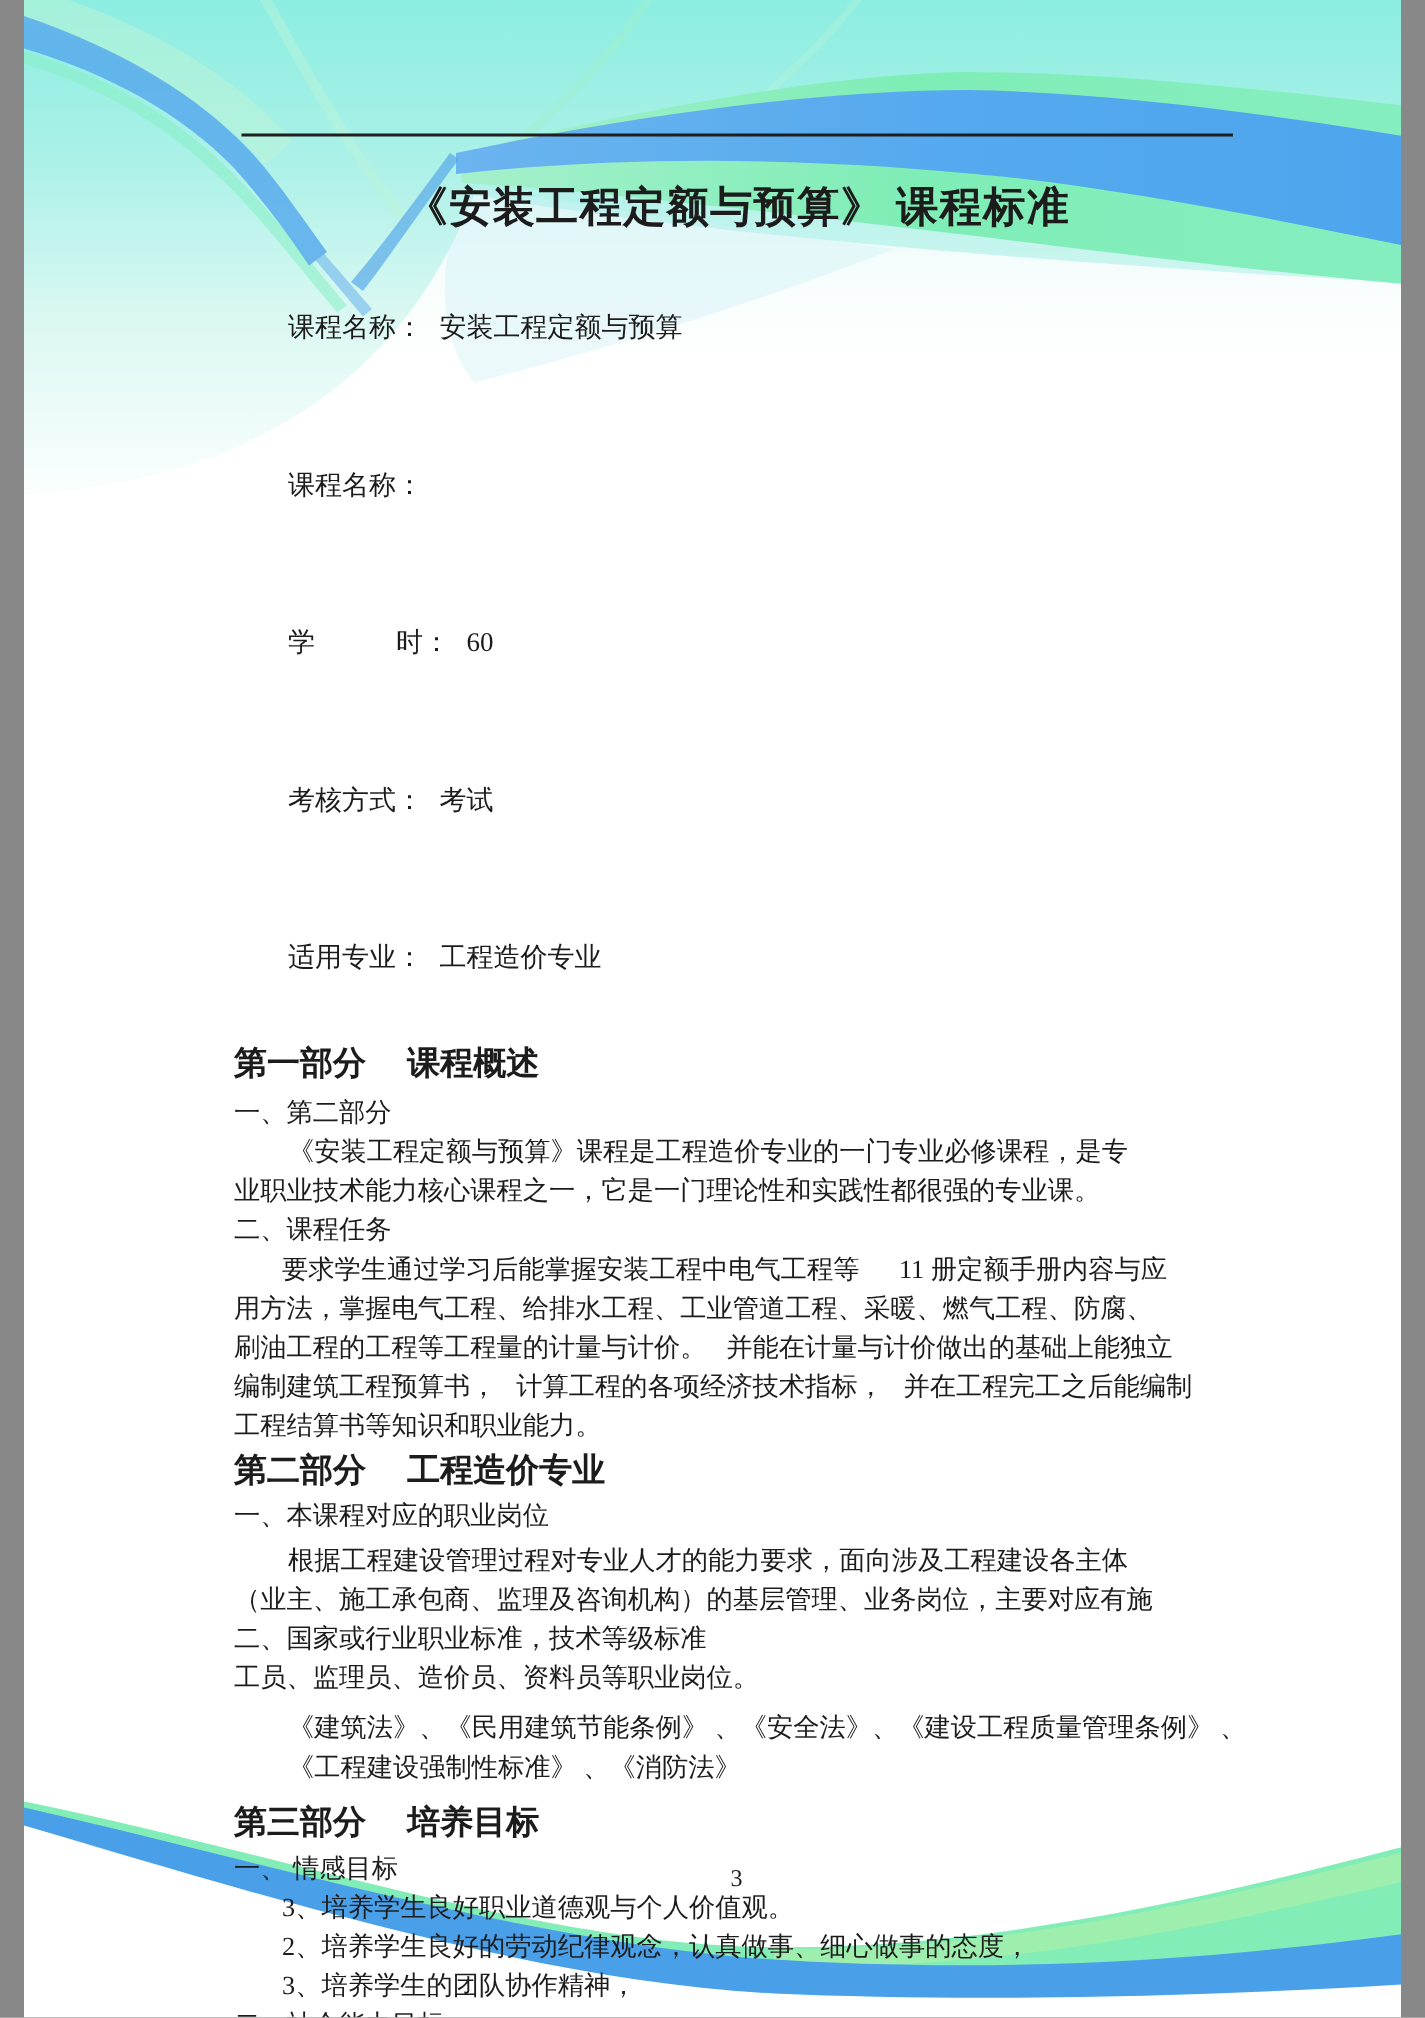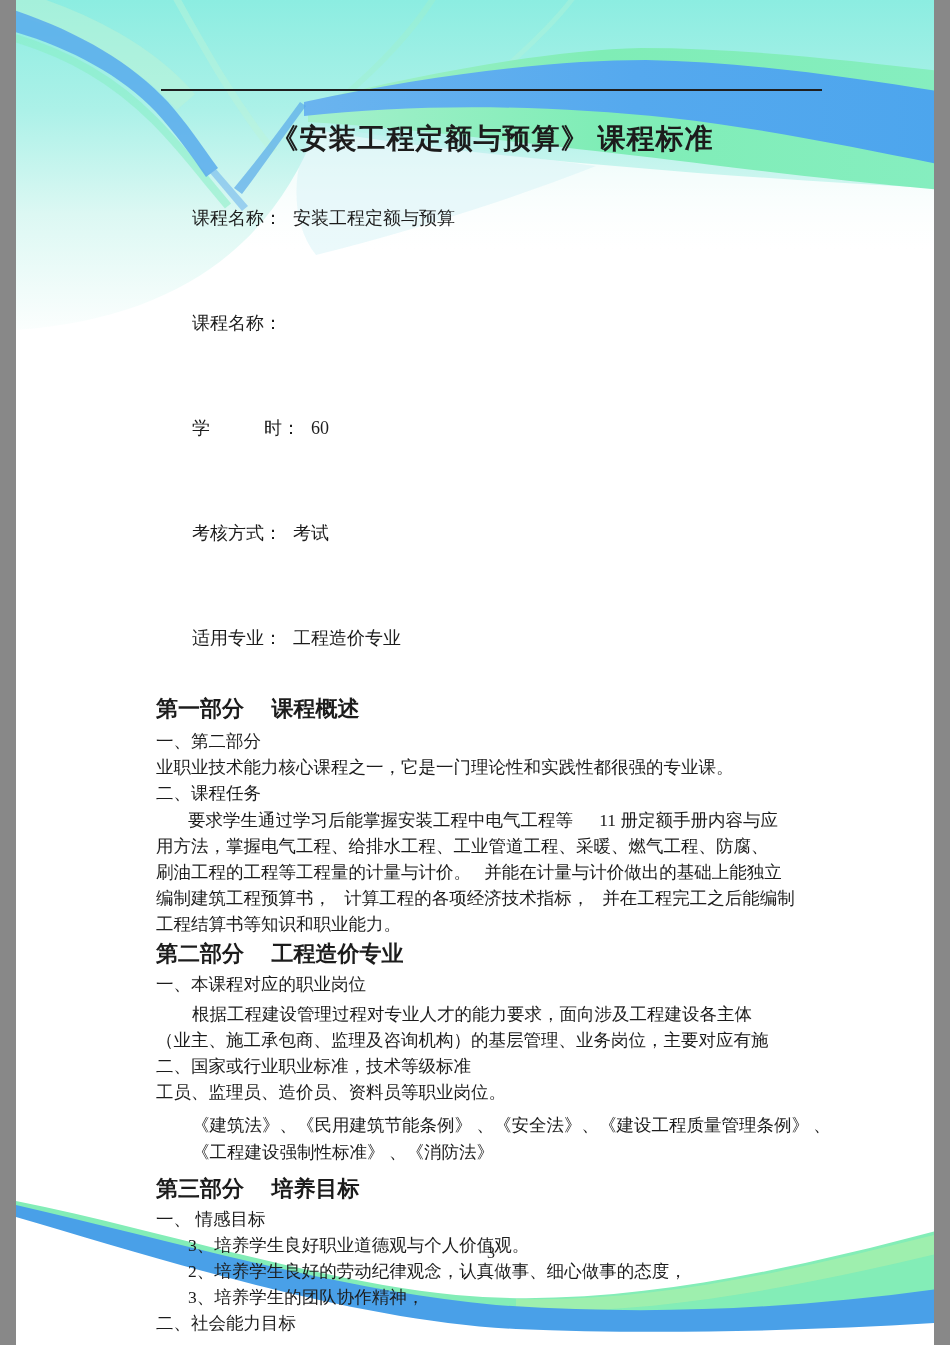--- a/index.html
+++ b/index.html
@@ -109,20 +109,21 @@
         <span class="info-label">考核方式：</span><span class="info-value">考试</span>
       </div>
       <div class="info-row">
         <span class="info-label">适用专业：</span><span class="info-value">工程造价专业</span>
       </div>
     </div>
 
     <div class="sec-heading h1">第一部分　 课程概述</div>
     <div class="lines lines-1">
       <div class="ln">一、第二部分</div>
+      <div class="ln ind36">《安装工程定额与预算》课程是工程造价专业的一门专业必修课程，是专</div>
       <div class="ln">业职业技术能力核心课程之一，它是一门理论性和实践性都很强的专业课。</div>
       <div class="ln">二、课程任务</div>
       <div class="ln ind32 mt1">要求学生通过学习后能掌握安装工程中电气工程等      11 册定额手册内容与应</div>
       <div class="ln">用方法，掌握电气工程、给排水工程、工业管道工程、采暖、燃气工程、防腐、</div>
       <div class="ln">刷油工程的工程等工程量的计量与计价。   并能在计量与计价做出的基础上能独立</div>
       <div class="ln">编制建筑工程预算书，   计算工程的各项经济技术指标，   并在工程完工之后能编制</div>
       <div class="ln">工程结算书等知识和职业能力。</div>
     </div>
 
     <div class="sec-heading h2">第二部分　 工程造价专业</div>

